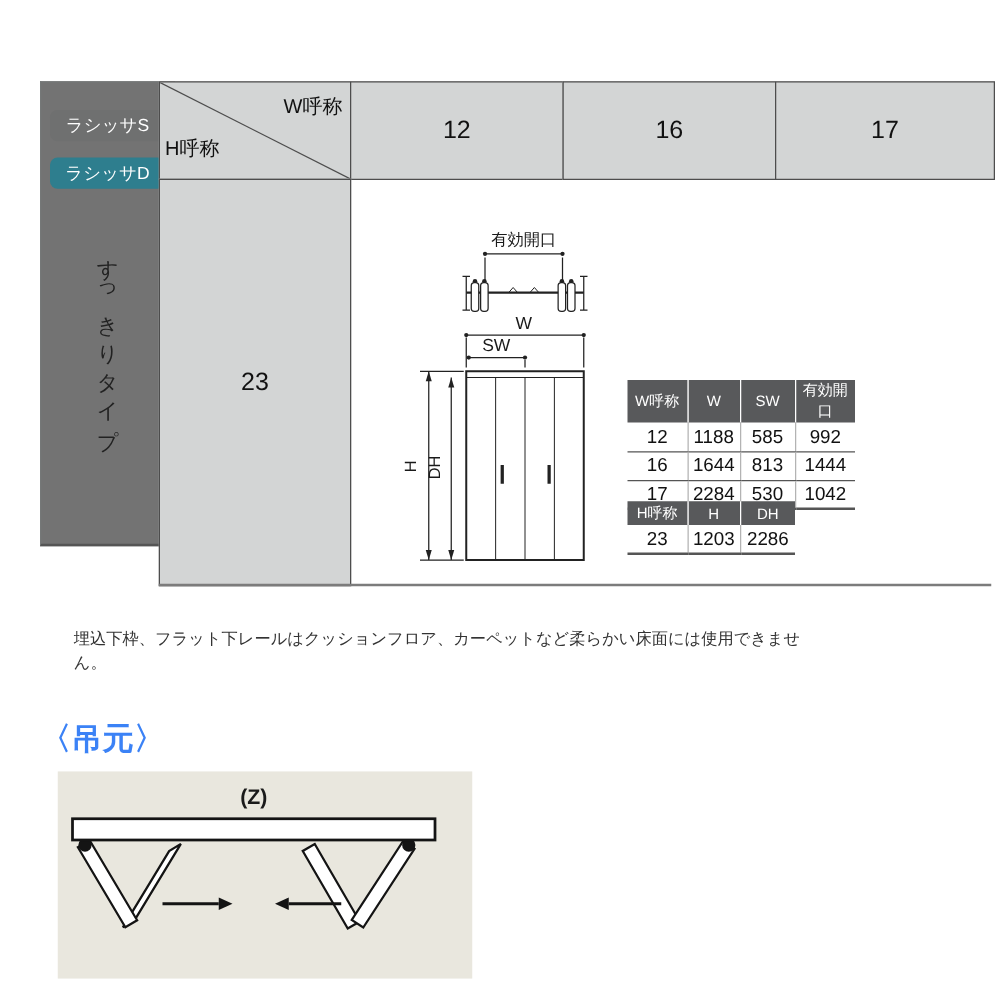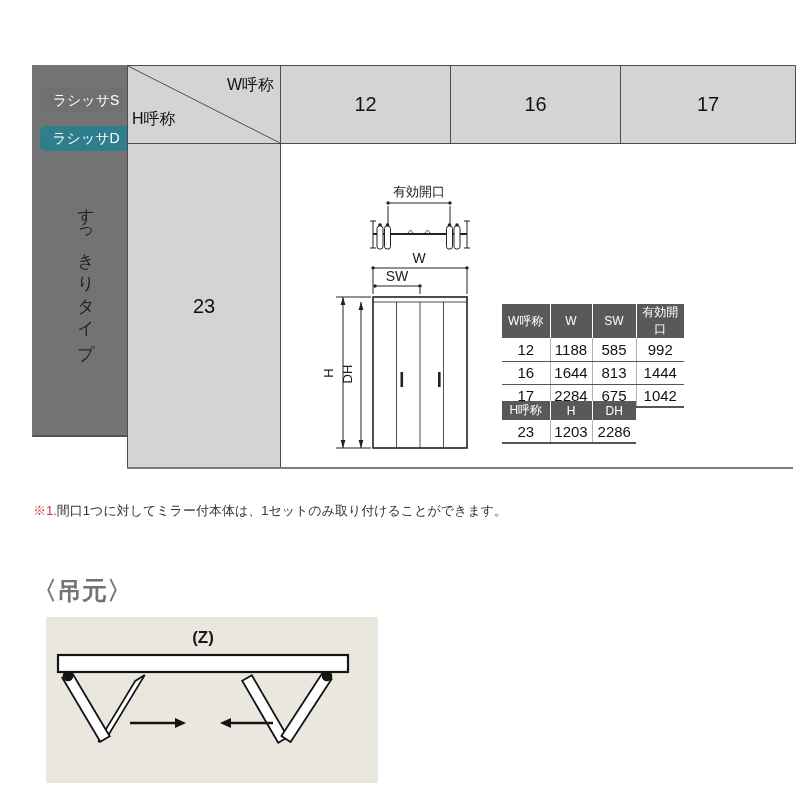--- a/index.html
+++ b/index.html
@@ -44,21 +44,21 @@
                    border-bottom:1px solid #555; border-left:1px solid #b3b3b3; color:#111; }
   .spec-table td:first-child { border-left:none; }
   .spec-table tr:last-child td { border-bottom:2px solid #555; }
 
   
   .notes { position:absolute; left:33px; top:502px; width:620px; font-size:13px; line-height:18.5px; color:#333; }
   .note-marker { color:#c0453c; }
   .note-cont { padding-left:26px; }
 
   
-  .hang-heading { position:absolute; left:32px; top:574px; font-size:25px; font-weight:bold; color:#737373; }
+  .hang-heading { position:absolute; left:32px; top:574px; font-size:25px; font-weight:bold; color:#3b82f6; }
   .hang-diagram { position:absolute; left:46px; top:617px; }
   .hang-diagram text { font-family:"Liberation Sans", sans-serif; fill:#1a1a1a; }
 </style>
 </head>
 <body>
 
 <div id="screen">
 
   <div class="sidebar">
     <div class="badge badge-s">
@@ -169,21 +169,21 @@
       </tr>
       <tr>
         <td>16</td>
         <td>1644</td>
         <td>813</td>
         <td>1444</td>
       </tr>
       <tr>
         <td>17</td>
         <td>2284</td>
-        <td>675</td>
+        <td>530</td>
         <td>1042</td>
       </tr>
     </tbody>
   </table>
 
   <table class="spec-table spec-h">
     <colgroup>
         <col style="width:48px">
         <col style="width:42px">
         <col style="width:44px">
@@ -198,22 +198,22 @@
     <tbody>
       <tr>
         <td>23</td>
         <td>1203</td>
         <td>2286</td>
       </tr>
     </tbody>
   </table>
 
   <div class="notes">
-    <div>
-      <span class="note-marker">※1.</span><span>間口1つに対してミラー付本体は、1セットのみ取り付けることができます。</span>
+    <div class="note-cont">
+      <span>埋込下枠、フラット下レールはクッションフロア、カーペットなど柔らかい床面には使用できません。</span>
     </div>
   </div>
 
   <div class="hang-heading">〈吊元〉</div>
 
   <svg class="hang-diagram" width="332" height="166" viewBox="0 0 332 166">
     <rect x="0" y="0" width="332" height="166" fill="#e9e7de"></rect>
     <text x="157" y="26" font-size="17" font-weight="bold" text-anchor="middle">(Z)</text>
     <g>
 

